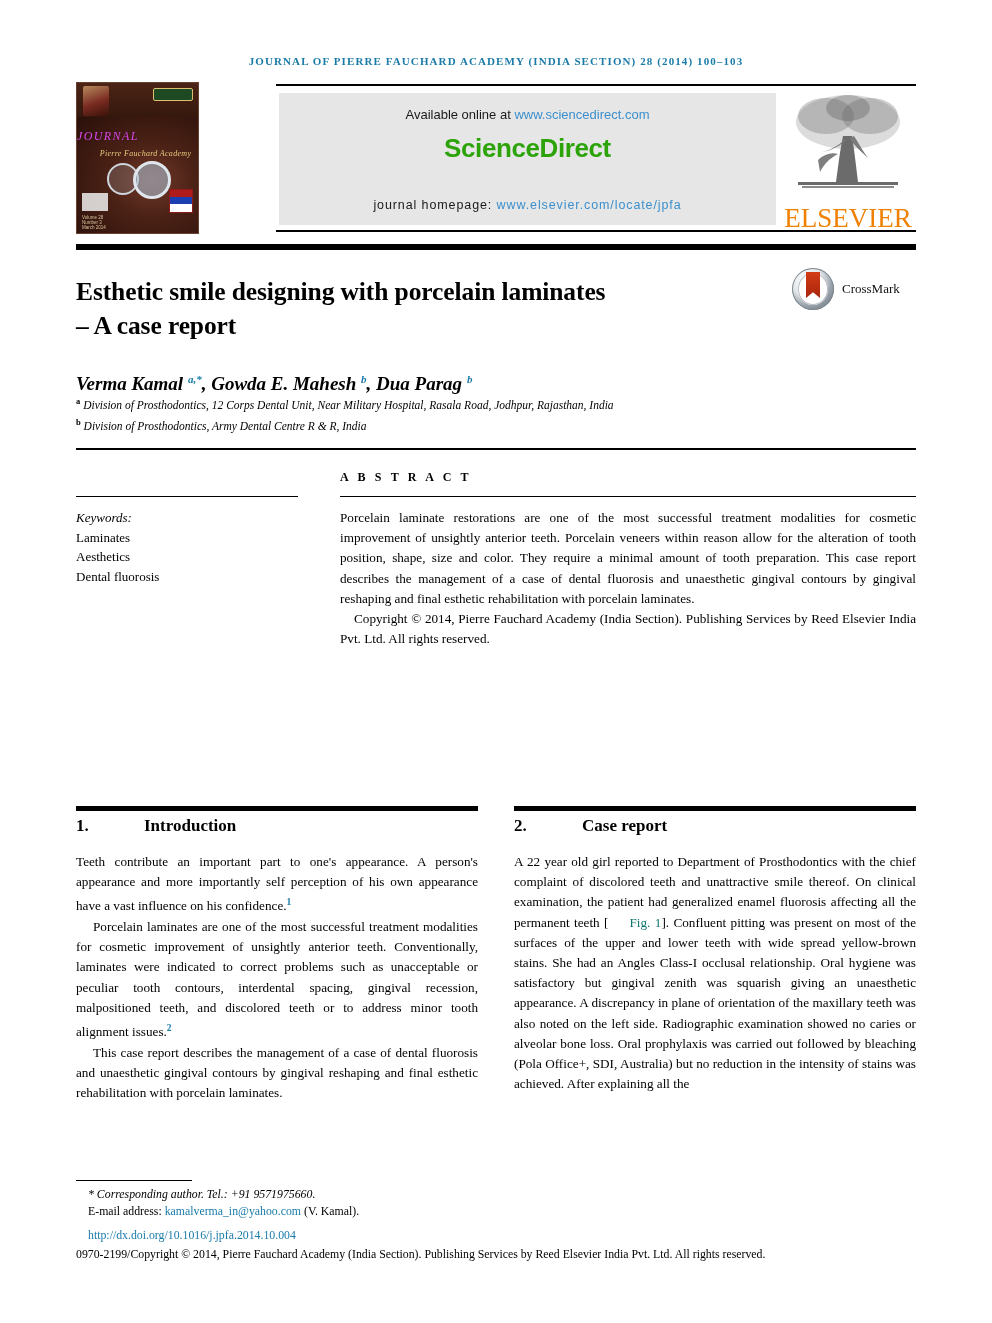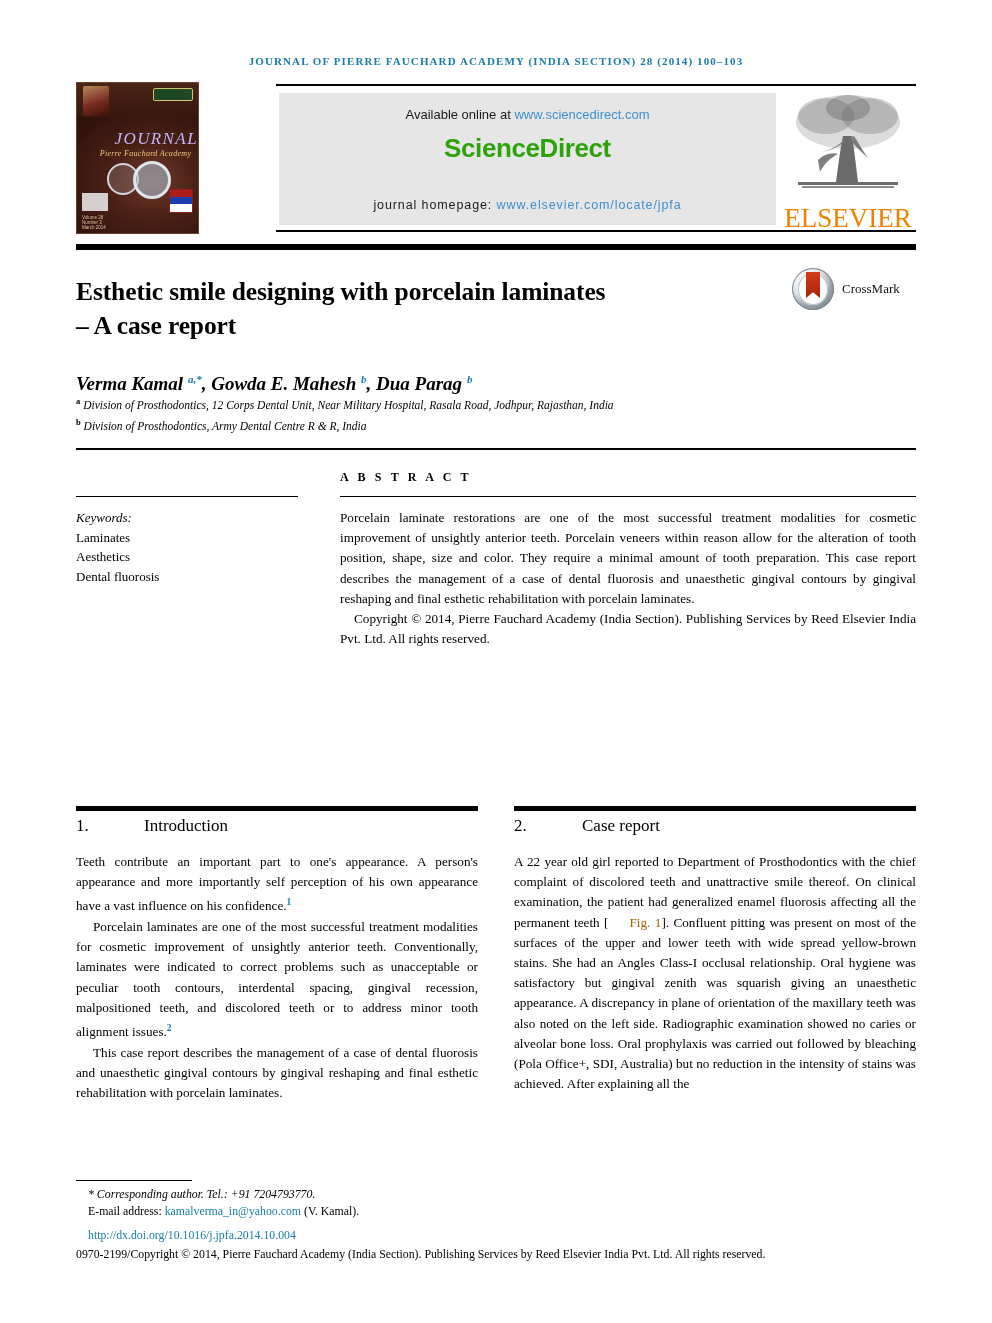--- a/index.html
+++ b/index.html
@@ -73,24 +73,24 @@
     background: #1d4a22;
     border: 1px solid #dbbf72;
     border-radius: 2px;
   }
   .cover .cv-body {
     position: absolute; left:0; top:34px; width:100%; height:116px;
     background: radial-gradient(ellipse at 62% 55%, #70382a 0%, #4a2115 42%, #2a100a 100%);
   }
   .cover .cv-journal {
     position: absolute; left: 0; top: 46px; width: 100%;
-    text-align: right;
-    color: #c4b5fd;
-    font-family: "Liberation Serif", serif;
-    font-size: 17px;
+    text-align: left;
+    color: #d946ef;
+    font-family: "Liberation Serif", serif;
+    font-size: 12px;
     letter-spacing: 1.4px;
     font-style: italic;
     text-shadow: 0 1px 0 #3b1d0c;
   }
   .cover .cv-sub {
     position: absolute; left: 0; top: 66px; width: 100%;
     text-align: center;
     color: #e8c97e;
     font-family: "Liberation Serif", serif;
     font-size: 8px;
@@ -293,39 +293,39 @@
   
   .col-rule-left {
     position: absolute; left: 76px; top: 806px; width: 402px; height: 5px; background: #000;
   }
   .col-rule-right {
     position: absolute; left: 514px; top: 806px; width: 402px; height: 5px; background: #000;
   }
   .sec-head {
     position: absolute;
     font-family: "Liberation Serif", serif;
-    font-weight: normal;
+    font-weight: bold;
     font-size: 17px;
   }
   .sec-head .num { display:inline-block; width: 68px; }
   .col {
     position: absolute;
     top: 852px;
     width: 402px;
     font-family: "Liberation Serif", serif;
     font-size: 13.2px;
     line-height: 20.2px;
     text-align: justify;
   }
   .col p { margin: 0; text-indent: 0; }
   .col p + p { text-indent: 17px; }
   .col-left { left: 76px; }
   .col-right { left: 514px; }
   sup.ref { color: #1a7ba8; font-weight: bold; font-size: 9.5px; }
-  .figlink { color: #a16207; margin-left: 21px; }
+  .figlink { color: #0f766e; margin-left: 21px; }
 
   
   .foot-rule {
     position: absolute; left: 76px; top: 1180px; width: 116px; height: 1.2px; background: #000;
   }
   .footnote {
     position: absolute; left: 76px; top: 1186px; width: 430px;
     font-family: "Liberation Serif", serif;
     font-size: 11.8px;
     line-height: 17px;
@@ -460,19 +460,19 @@
     <p><span>Porcelain laminates are one of the most successful treatment modalities for cosmetic improvement of unsightly anterior teeth. Conventionally, laminates were indicated to correct problems such as unacceptable or peculiar tooth contours, interdental spacing, gingival recession, malpositioned teeth, and discolored teeth or to address minor tooth alignment issues.</span><sup class="ref">2</sup></p>
     <p><span>This case report describes the management of a case of dental fluorosis and unaesthetic gingival contours by gingival reshaping and final esthetic rehabilitation with porcelain laminates.</span></p>
   </div>
 
   <div class="col col-right">
     <p><span>A 22 year old girl reported to Department of Prosthodontics with the chief complaint of discolored teeth and unattractive smile thereof. On clinical examination, the patient had generalized enamel fluorosis affecting all the permanent teeth [</span><span class="figlink">Fig. 1</span><span>]. Confluent pitting was present on most of the surfaces of the upper and lower teeth with wide spread yellow-brown stains. She had an Angles Class-I occlusal relationship. Oral hygiene was satisfactory but gingival zenith was squarish giving an unaesthetic appearance. A discrepancy in plane of orientation of the maxillary teeth was also noted on the left side. Radiographic examination showed no caries or alveolar bone loss. Oral prophylaxis was carried out followed by bleaching (Pola Office+, SDI, Australia) but no reduction in the intensity of stains was achieved. After explaining all the</span></p>
   </div>
 
   <div class="foot-rule"></div>
   <div class="footnote">
-    <div class="fn-line1"><span>*</span> <span>Corresponding author. Tel.: +91 7204793770.</span></div>
+    <div class="fn-line1"><span>*</span> <span>Corresponding author. Tel.: +91 9571975660.</span></div>
     <div class="fn-line2"><span>E-mail address: </span><span class="lnkblue">kamalverma_in@yahoo.com</span><span> (V. Kamal).</span></div>
   </div>
   <div class="doi">http://dx.doi.org/10.1016/j.jpfa.2014.10.004</div>
   <div class="copyline">0970-2199/Copyright © 2014, Pierre Fauchard Academy (India Section). Publishing Services by Reed Elsevier India Pvt. Ltd. All rights reserved.</div>
 
 </div>
 
 </body></html>

